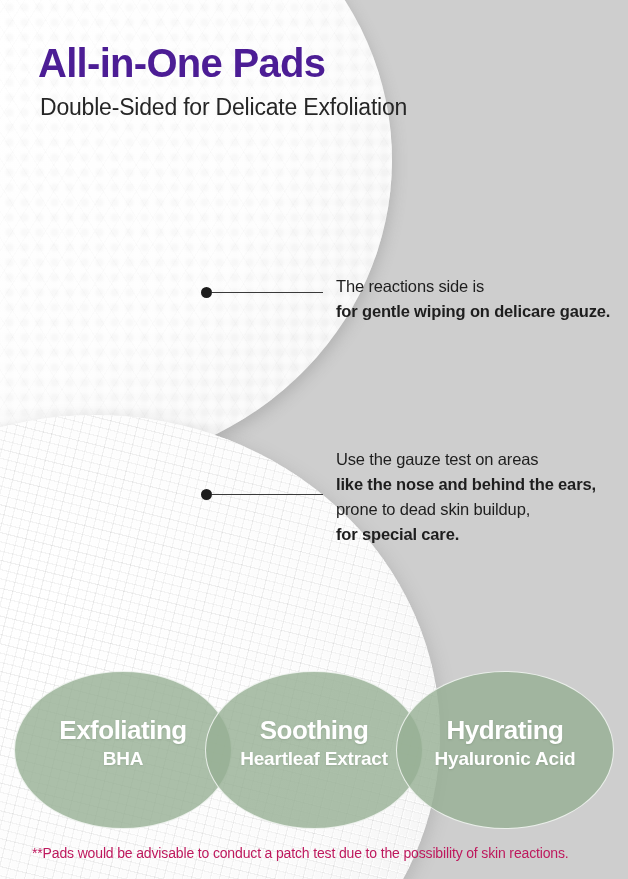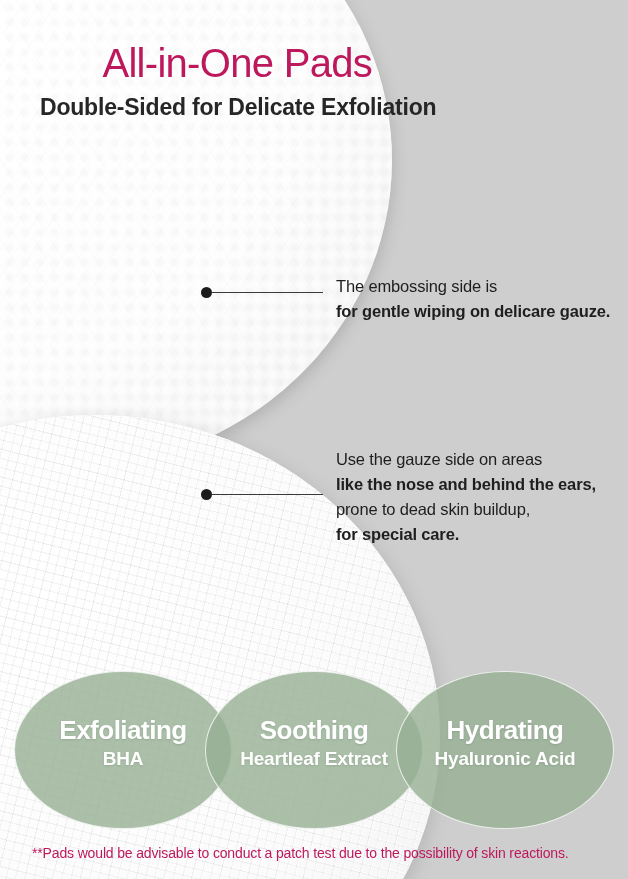--- a/index.html
+++ b/index.html
@@ -88,30 +88,29 @@
   
   #headings {
     position: absolute;
     left: 38px;
     top: 42px;
     z-index: 6;
   }
   #title {
     margin: 0;
     font-size: 40px;
-    font-weight: 400;
+    font-weight: 700;
     letter-spacing: -0.7px;
-    color: #be185d;
+    color: #4c1d95;
     line-height: 1.08;
-    text-align: center;
   }
   #subtitle {
     margin: 10px 0 0 2px;
     font-size: 23px;
-    font-weight: 700;
+    font-weight: 400;
     color: #262626;
     letter-spacing: -0.2px;
     line-height: 1.1;
     text-align: center;
   }
 
   
   .callout { position: absolute; z-index: 6; }
   .leader {
     position: absolute;
@@ -220,32 +219,32 @@
     <h1 id="title">All-in-One Pads</h1>
     <p id="subtitle">Double-Sided for Delicate Exfoliation</p>
   </div>
 
   <div class="callout" id="callout-1">
     <div class="leader">
       <span class="leader-dot"></span>
       <span class="leader-line"></span>
     </div>
     <div class="callout-text">
-      <span class="ln">The embossing side is</span>
+      <span class="ln">The reactions side is</span>
       <span class="ln bold">for gentle wiping on delicare gauze.</span>
     </div>
   </div>
 
   <div class="callout" id="callout-2">
     <div class="leader">
       <span class="leader-dot"></span>
       <span class="leader-line"></span>
     </div>
     <div class="callout-text">
-      <span class="ln">Use the gauze side on areas</span>
+      <span class="ln">Use the gauze test on areas</span>
       <span class="ln bold">like the nose and behind the ears,</span>
       <span class="ln">prone to dead skin buildup,</span>
       <span class="ln bold">for special care.</span>
     </div>
   </div>
 
   <div id="venn">
     <div class="venn-circle" id="circle-exfoliating"></div>
     <div class="venn-circle" id="circle-soothing"></div>
     <div class="venn-circle" id="circle-hydrating"></div>

